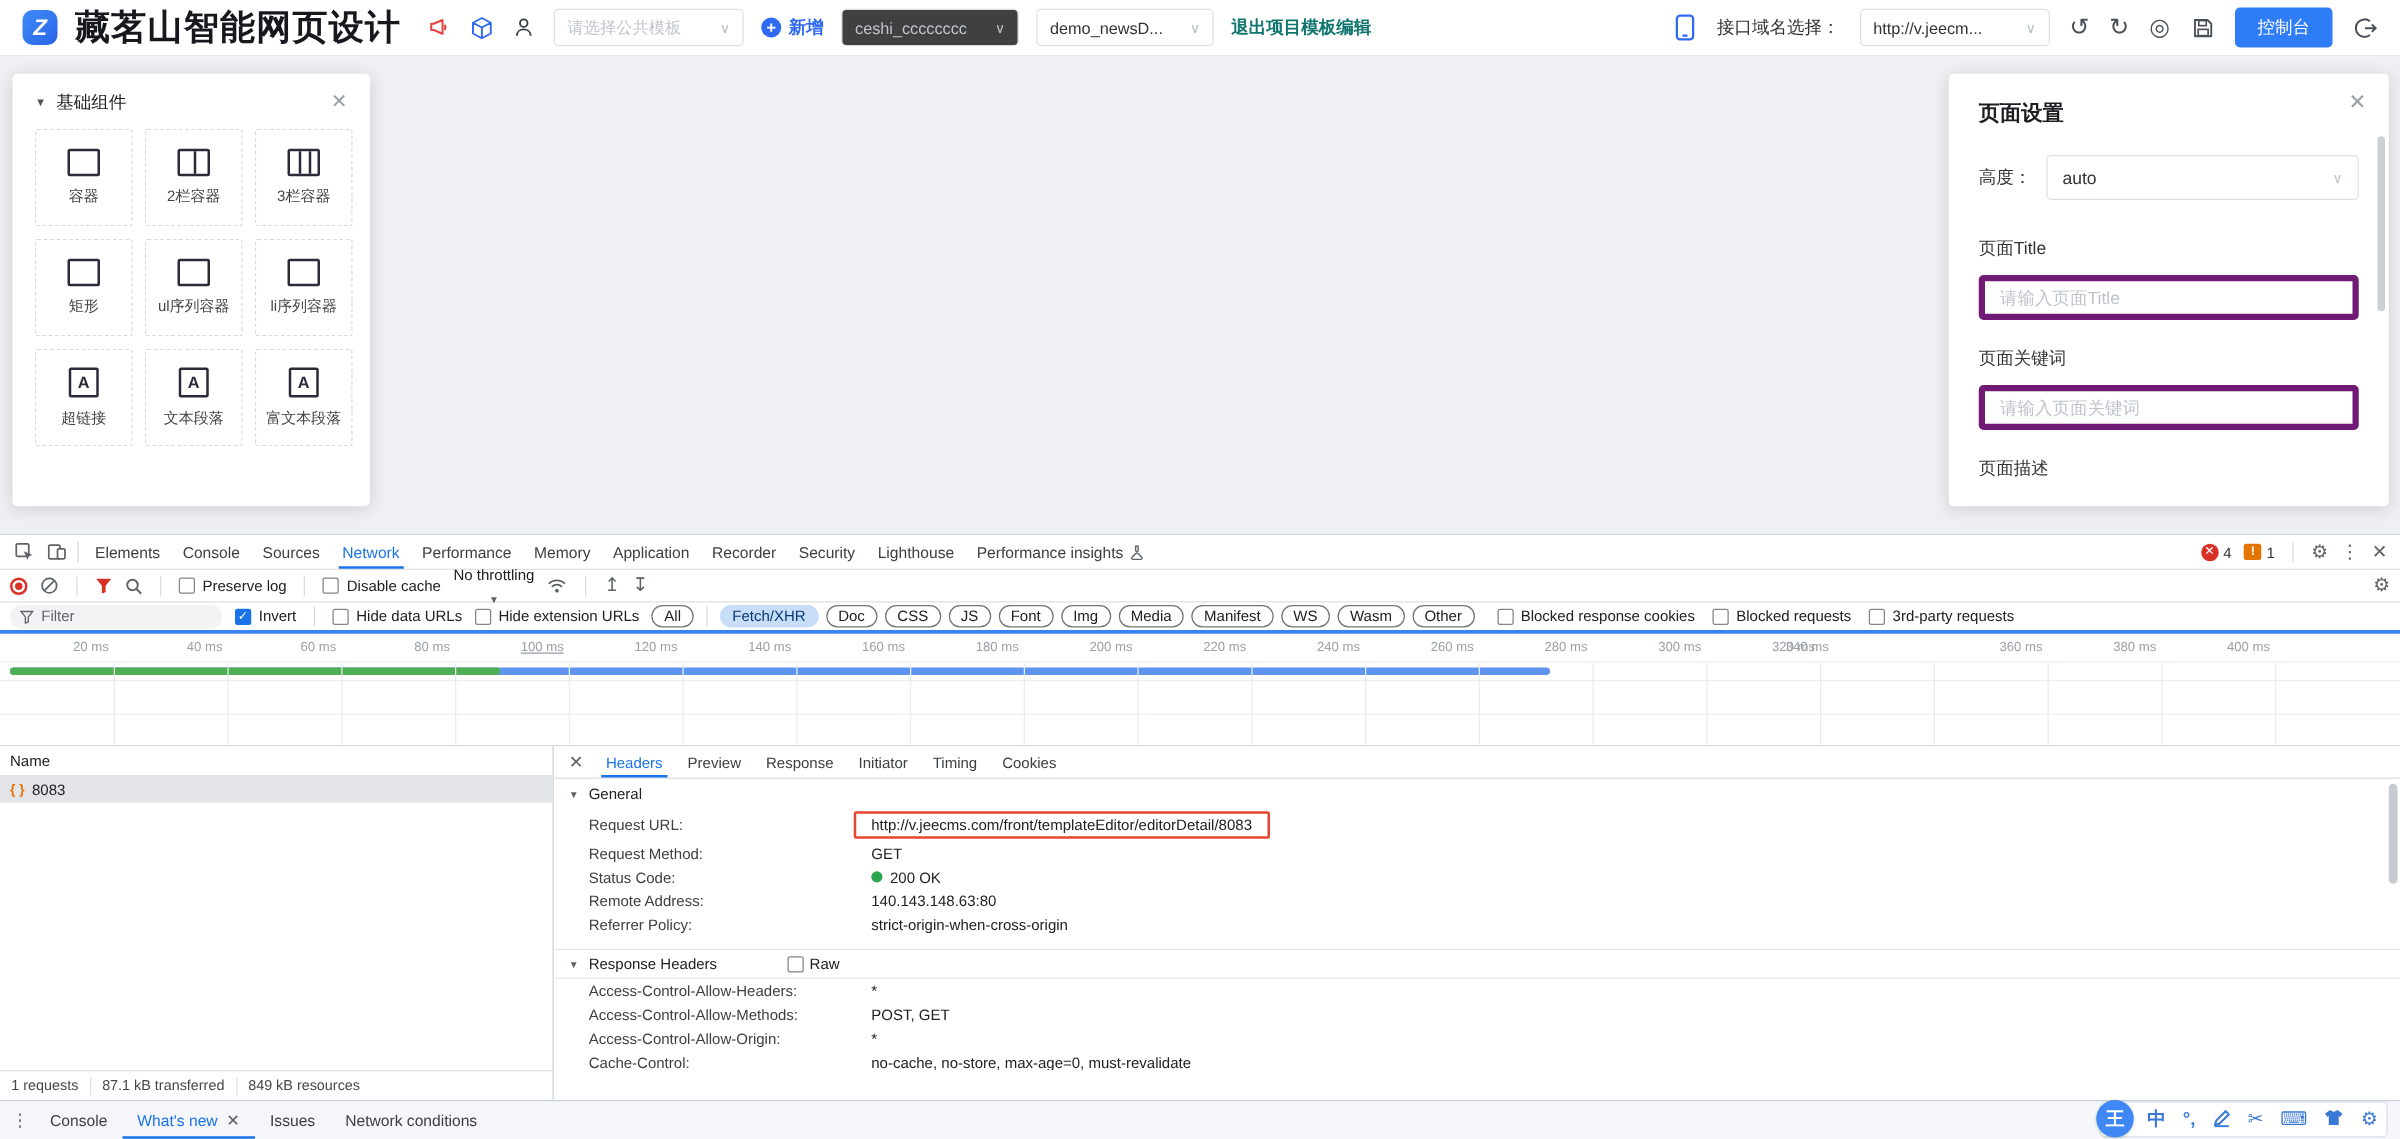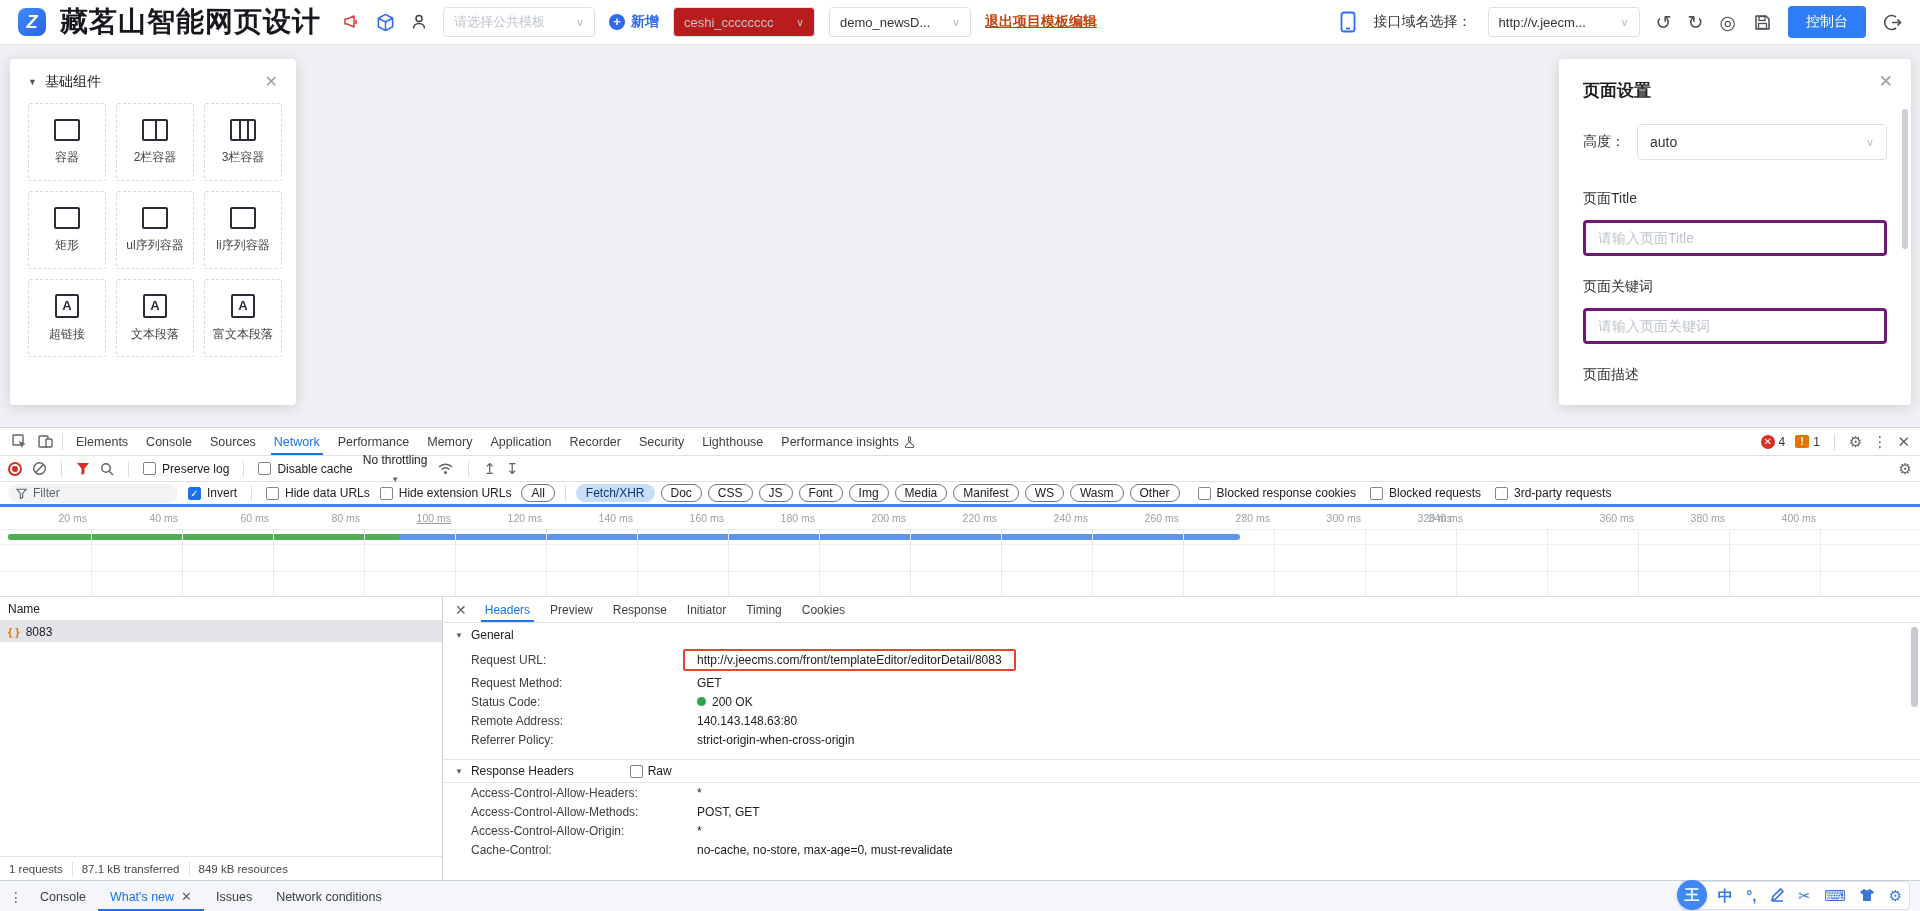--- a/index.html
+++ b/index.html
@@ -12,25 +12,25 @@
     border-bottom:1px solid #e8e8e8; display:flex; align-items:center; padding:0 18px; gap:14px; z-index:30;}
   .logo { width:28px; height:28px; background:linear-gradient(135deg,#3f8cf8,#2a63e8); color:#fff;
     border-radius:8px; display:flex; align-items:center; justify-content:center; font-weight:bold;
     font-style:italic; font-size:18px; flex:0 0 auto;}
   .app-title { font-size:28px; font-weight:bold; color:#16181d; letter-spacing:1px; margin-right:6px; white-space:nowrap;}
   .tb-icon { width:20px; height:20px; display:flex; align-items:center; justify-content:center; cursor:pointer;}
   .sel { height:30px; border:1px solid #dcdfe6; border-radius:4px; background:#fff; display:flex;
     align-items:center; padding:0 10px; font-size:13px; color:#333; gap:8px; cursor:pointer; white-space:nowrap;}
   .sel .chev { color:#b8bec8; font-size:11px; margin-left:auto;}
   .sel.placeholder { color:#bfc4cc; }
-  .sel.disabled { background:#b91c1c; color:#c0c4cc; }
+  .sel.disabled { background:#404040; color:#c0c4cc; }
   .add-btn { display:flex; align-items:center; gap:6px; color:#2e6bf2; font-size:14px; font-weight:bold; cursor:pointer; white-space:nowrap;}
   .plus-circle { width:16px; height:16px; border-radius:50%; background:#2e6bf2; color:#fff; font-size:13px;
     line-height:15px; text-align:center; font-weight:bold;}
-  .exit-link { color:#c2410c; font-size:14px; font-weight:bold; cursor:pointer; white-space:nowrap;text-decoration:underline;}
+  .exit-link { color:#0f766e; font-size:14px; font-weight:bold; cursor:pointer; white-space:nowrap;}
   .right-group { margin-left:auto; display:flex; align-items:center; gap:16px;}
   .domain-label { font-size:14px; color:#333; white-space:nowrap;}
   .glyph-btn { font-size:19px; color:#4a4f57; cursor:pointer; line-height:1;}
   .console-btn { background:#2e7cf6; color:#fff; border:none; border-radius:4px; height:32px; padding:0 18px;
     font-size:14px; cursor:pointer; white-space:nowrap;}
 
   
   .panel { position:absolute; background:#fff; border-radius:4px; box-shadow:0 2px 14px rgba(0,0,0,.14); z-index:20;}
   #comp-panel { left:10px; top:59px; width:286px; height:346px; padding:14px 18px;}
   .comp-head { display:flex; align-items:center; font-size:14px; color:#222; margin-bottom:12px;}
@@ -48,21 +48,21 @@
 
   #settings-panel { left:1559px; top:59px; width:352px; height:346px; padding:20px 24px; overflow:hidden;}
   .set-title { font-size:17px; font-weight:bold; color:#1c1e22; margin-bottom:22px;}
   #settings-panel .panel-close { position:absolute; right:18px; top:14px; font-size:17px;}
   .height-row { display:flex; align-items:center; gap:12px; margin-bottom:30px;}
   .set-label { font-size:14px; color:#333; white-space:nowrap;}
   .set-select { flex:1; height:36px; border:1px solid #dcdfe6; border-radius:4px; display:flex; align-items:center;
     padding:0 12px; font-size:14px; color:#333; cursor:pointer;}
   .set-select .chev { margin-left:auto; color:#c0c4cc; font-size:11px;}
   .field-label { font-size:14px; color:#333; margin-bottom:12px;}
-  .set-input { width:100%; height:36px; border:3px solid #701a75; border-radius:4px; padding:0 12px;
+  .set-input { width:100%; height:36px; border:5px solid #701a75; border-radius:4px; padding:0 12px;
     font-size:14px; color:#15803d; margin-bottom:22px; outline:none; font-family:inherit;}
   .set-input::placeholder { color:#bfc4cc; }
   .set-scroll { position:absolute; right:3px; top:50px; width:6px; height:140px; background:#ccd0d6; border-radius:3px;}
 
   
   #devtools { position:absolute; left:0; top:427px; width:1920px; height:484px; background:#fff;
     border-top:1px solid #ccd6e4; font-size:12px; color:#202124; z-index:10;}
   .dt-tabbar { height:28px; display:flex; align-items:stretch; border-bottom:1px solid #e0e0e0; padding-left:6px;}
   .dt-ico { width:26px; display:flex; align-items:center; justify-content:center; color:#5f6368; cursor:pointer;}
   .dt-vdiv { width:1px; background:#dadce0; margin:5px 4px;}

